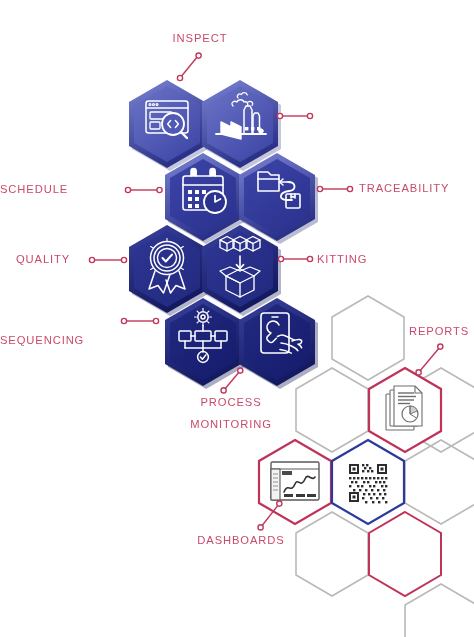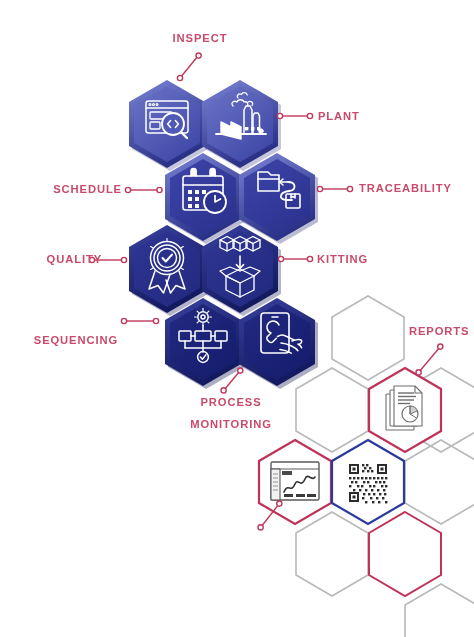--- a/index.html
+++ b/index.html
@@ -13,23 +13,22 @@
   #stage{position:absolute;left:0;top:0;width:474px;height:637px;}
   svg#art{position:absolute;left:0;top:0;width:474px;height:637px;display:block;}
   .lbl{
     position:absolute;
     color:#c94a6b;
     font-size:11.2px;
     letter-spacing:0.9px;
     line-height:13.5px;
     white-space:pre;
     font-family:"Liberation Sans", sans-serif;
-    font-weight:bold;
   }
-  .lbl.r{text-align:right;}
+  .lbl.r{}
   .lbl.c{text-align:center;}
   .lbl.l{text-align:left;}
 </style>
 </head>
 <body>
 
 <div id="stage">
 
   <svg id="art" viewBox="0 0 474 637" xmlns="http://www.w3.org/2000/svg">
     <defs>
@@ -433,31 +432,31 @@
       <g>
         <line x1="279" y1="504" x2="261" y2="527"></line>
         <circle cx="279.3" cy="503.6" r="2.6" fill="#ffffff"></circle>
         <circle cx="260.6" cy="527.4" r="2.6" fill="#ffffff"></circle>
       </g>
     </g>
   </svg>
 
   <div class="lbl c" style="left:140px;top:32px;width:120px;">INSPECT</div>
 
-  <div class="lbl l" style="left:318px;top:110px;width:150px;">PLANT</div>
 
   <div class="lbl r" style="left:0px;top:183px;width:122px;">SCHEDULE</div>
 
   <div class="lbl l" style="left:359px;top:182px;width:120px;">TRACEABILITY</div>
 
   <div class="lbl r" style="left:0px;top:253px;width:86px;padding-left:16px;">QUALITY</div>
 
   <div class="lbl l" style="left:317px;top:253px;width:110px;">KITTING</div>
 
   <div class="lbl r" style="left:0px;top:314px;width:118px;margin-top:20px;">SEQUENCING</div>
 
   <div class="lbl c" style="left:176px;top:396px;width:110px;">PROCESS</div>
   <div class="lbl c" style="left:176px;top:410px;width:110px;margin-top:8px;">MONITORING</div>
 
   <div class="lbl l" style="left:409px;top:325px;width:70px;">REPORTS</div>
 
+  <div class="lbl c" style="left:186px;top:534px;width:110px;">DASHBOARDS</div>
 
 </div>
 
 </body></html>

